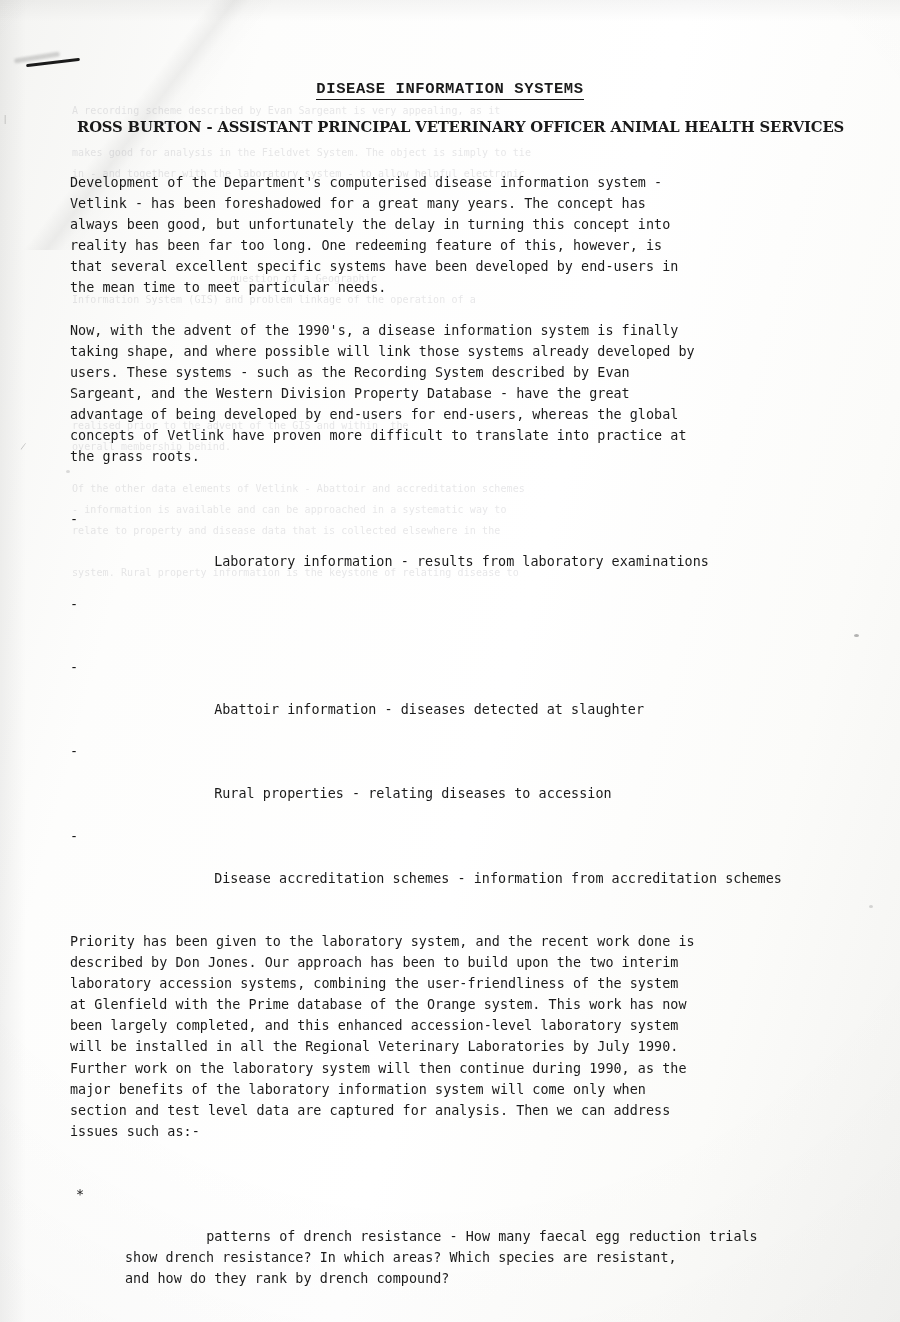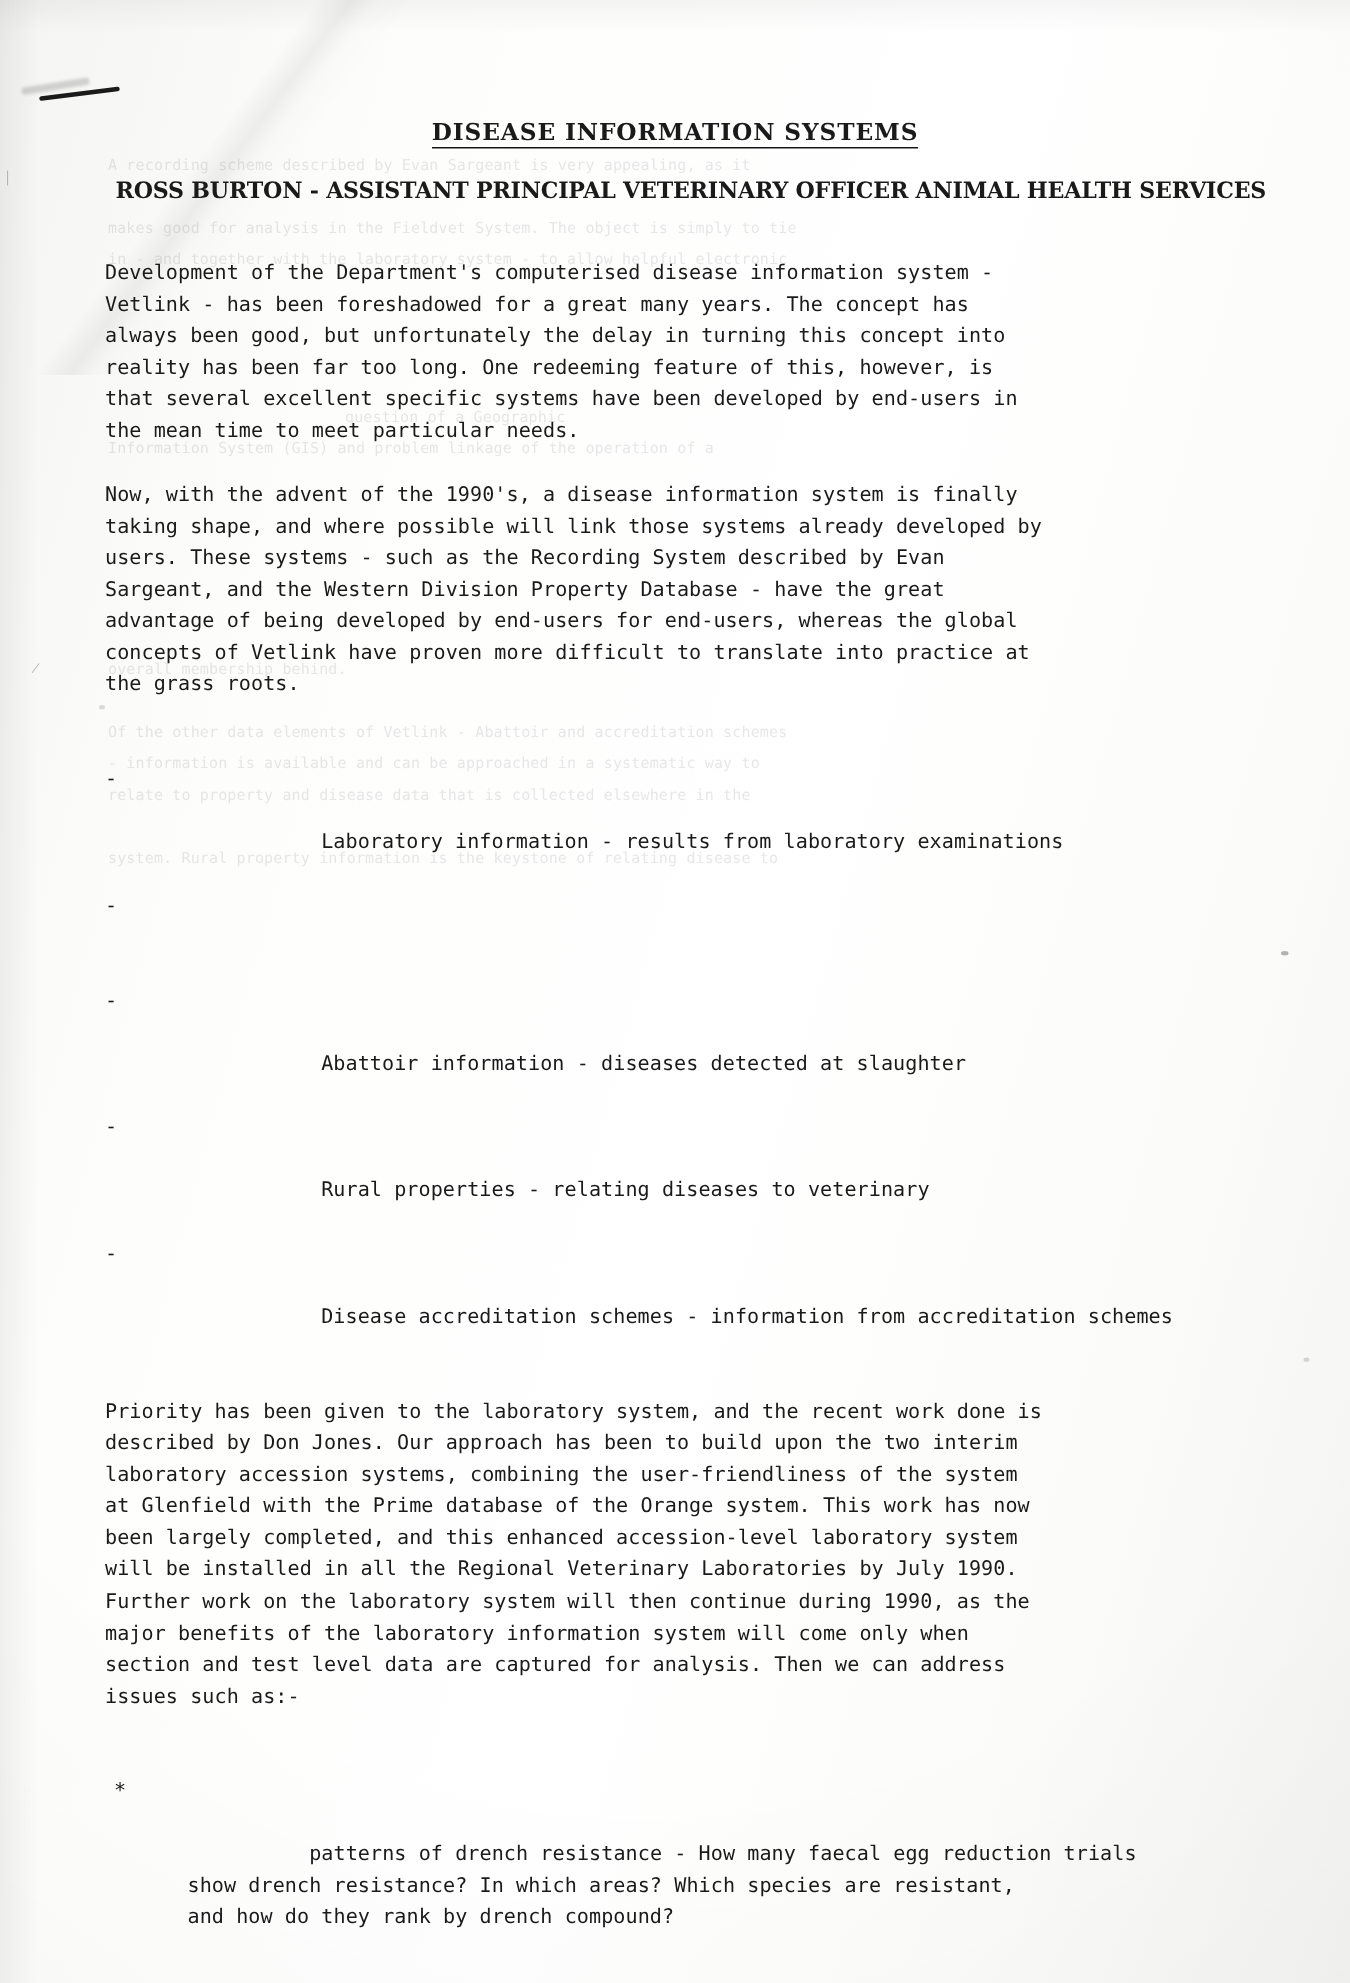--- a/index.html
+++ b/index.html
@@ -111,20 +111,21 @@
     top: 78px;
     text-align: center;
     font-family: "DejaVu Serif", "Liberation Serif", serif;
     font-weight: bold;
     font-size: 15.5px;
     letter-spacing: 0.6px;
   }
   .title span {
     border-bottom: 1.6px solid #171717;
     padding-bottom: 1px;
+    font-family: Liberation Mono, monospace;
   }
   .byline {
     position: absolute;
     left: 77px;
     top: 118px;
     font-family: "DejaVu Serif", "Liberation Serif", serif;
     font-weight: bold;
     font-size: 15px;
     letter-spacing: -0.15px;
     transform: scaleX(0.985);
@@ -195,20 +196,21 @@
   <div class="scan-tone"></div>
   <div class="scan-edge-left"></div>
   <div class="scan-edge-top"></div>
   <div class="scan-crease"></div>
 
   <div class="bleed" style="top:100px">A recording scheme described by Evan Sargeant is very appealing, as it</div>
   <div class="bleed" style="top:142px">makes good for analysis in the Fieldvet System. The object is simply to tie</div>
   <div class="bleed" style="top:163px">in - and together with the laboratory system - to allow helpful electronic</div>
   <div class="bleed" style="top:268px; left:230px">question of a Geographic</div>
   <div class="bleed" style="top:289px">Information System (GIS) and problem linkage of the operation of a</div>
+  <div class="bleed" style="top:415px">realised prior to the advent of the GIS and within  the</div>
   <div class="bleed" style="top:436px">overall membership behind.</div>
   <div class="bleed" style="top:478px">Of the other data elements of Vetlink - Abattoir and accreditation schemes</div>
   <div class="bleed" style="top:499px">- information is available and can be approached in a systematic way to</div>
   <div class="bleed" style="top:520px">relate to property and disease data that is collected elsewhere in the</div>
   <div class="bleed" style="top:562px">system. Rural property information is the keystone of relating disease to</div>
 
   <div class="pen-stroke-ghost"></div>
   <div class="pen-stroke"></div>
   <div class="margin-mark" style="left:4px; top:112px;">|</div>
   <div class="margin-mark" style="left:22px; top:440px; transform:rotate(18deg);">/</div>
@@ -250,21 +252,21 @@
         </li>
         <li>
           <span class="bullet">-</span>
         </li>
         <li>
           <span class="bullet">-</span>
           <span>Abattoir information - diseases detected at slaughter</span>
         </li>
         <li>
           <span class="bullet">-</span>
-          <span>Rural properties - relating diseases to veterinary</span>
+          <span>Rural properties - relating diseases to accession</span>
         </li>
         <li>
           <span class="bullet">-</span>
           <span>Disease accreditation schemes - information from accreditation schemes</span>
         </li>
       </ul>
 
       <p class="para tight">Priority has been given to the laboratory system, and the recent work done is
 described by Don Jones. Our approach has been to build upon the two interim
 laboratory accession systems, combining the user-friendliness of the system

